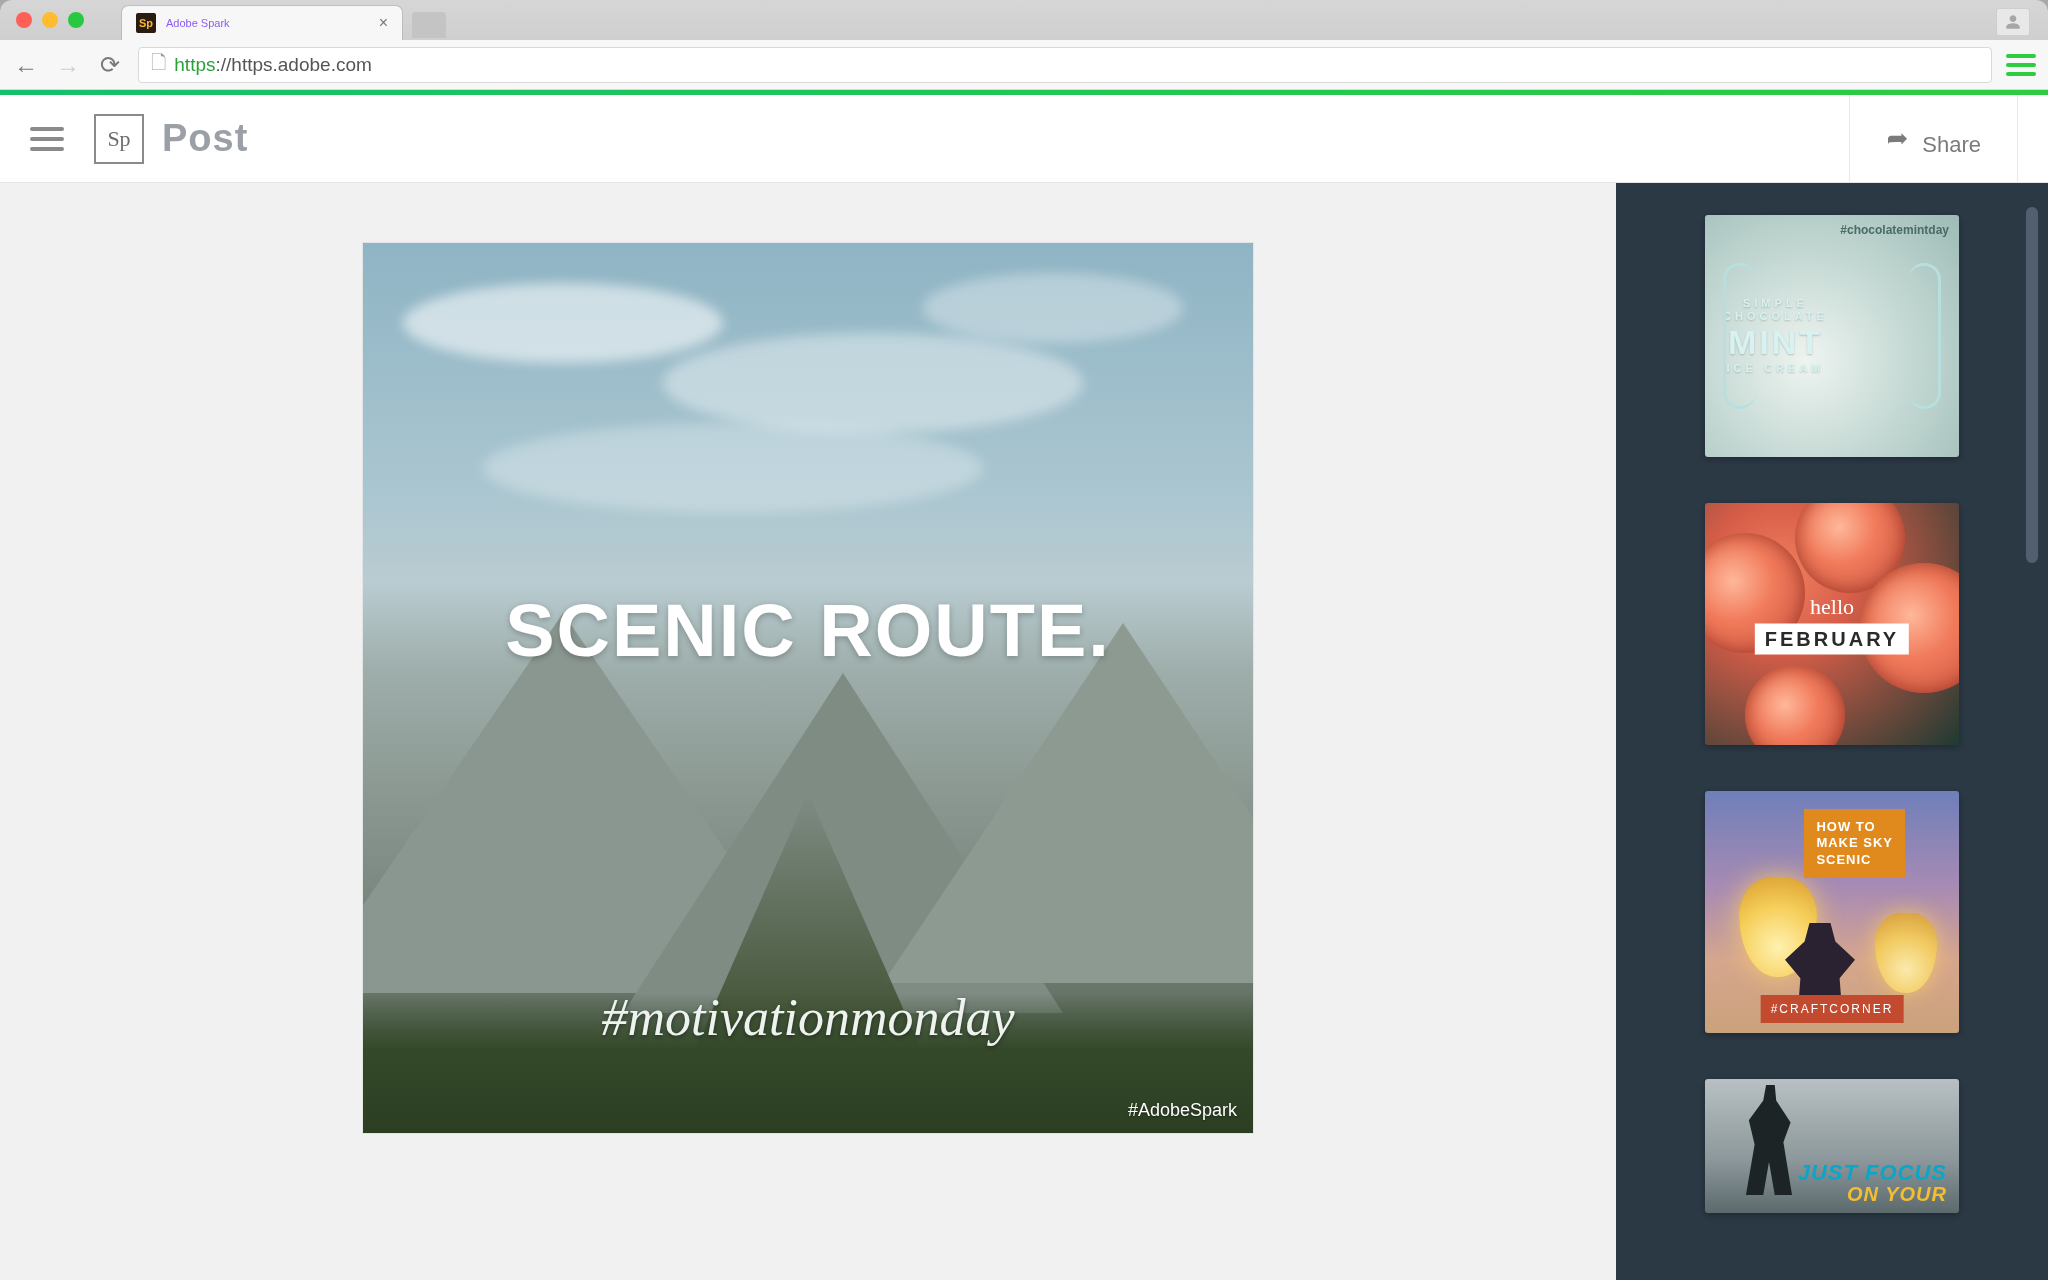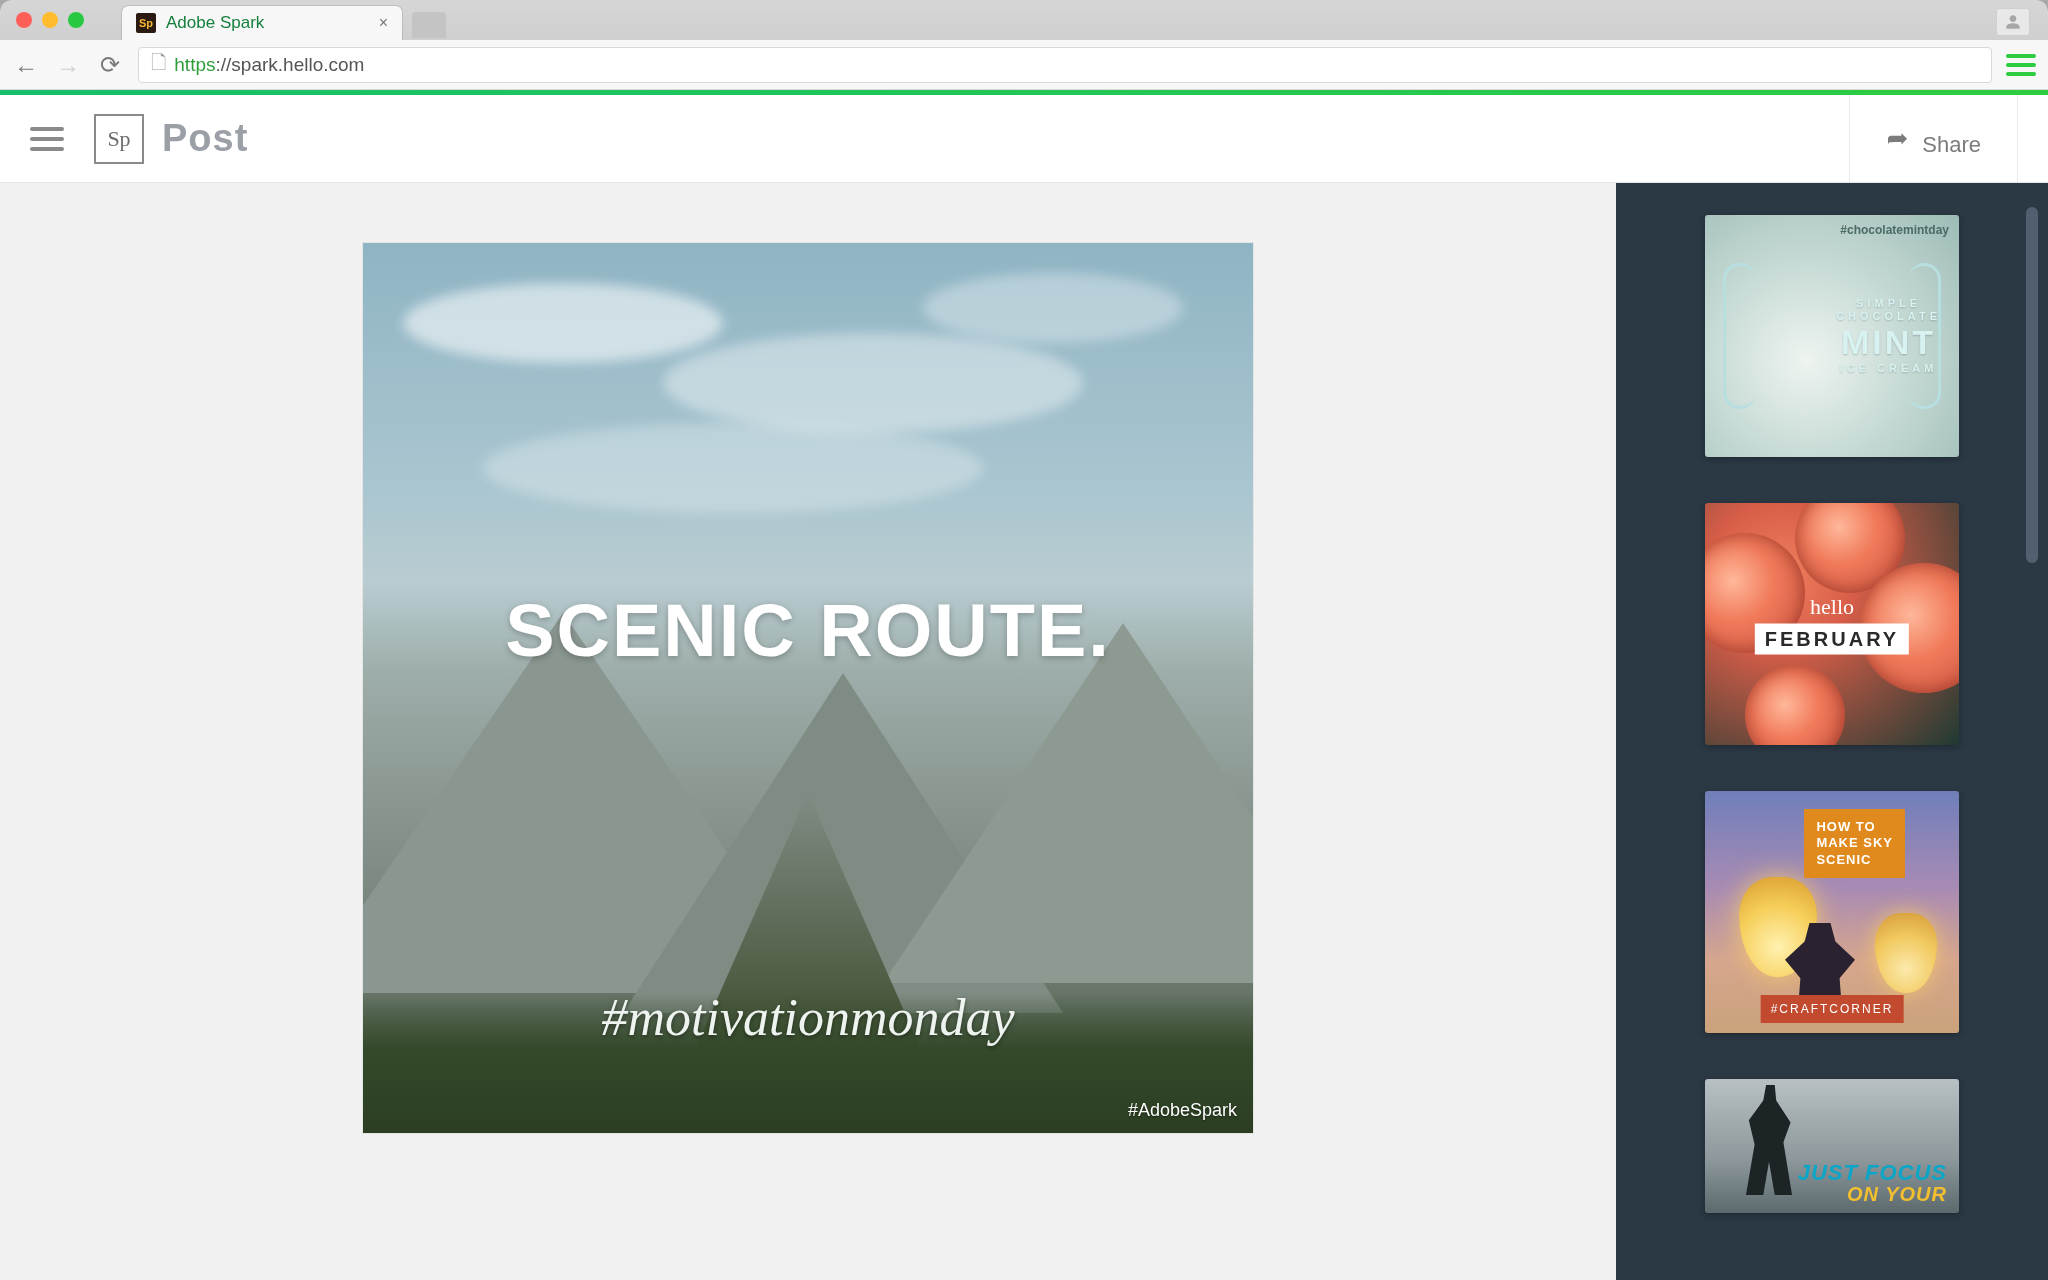--- a/index.html
+++ b/index.html
@@ -7,21 +7,21 @@
 
   
   .browser-titlebar { height: 40px; background: linear-gradient(#d6d6d6,#cfcfcf); display: flex; align-items: flex-end; padding: 0 12px; border-top-left-radius: 10px; border-top-right-radius: 10px; position: relative; }
   .window-controls { position: absolute; left: 16px; top: 12px; display: flex; gap: 10px; }
   .window-btn { width: 16px; height: 16px; border-radius: 50%; }
   .btn-close { background: #ff5f57; }
   .btn-min   { background: #ffbd2e; }
   .btn-max   { background: #28c940; }
   .tab { position: relative; margin-left: 110px; background: #f7f7f7; height: 34px; min-width: 280px; border-top-left-radius: 6px; border-top-right-radius: 6px; display: flex; align-items: center; padding: 0 14px; box-shadow: 0 -1px 0 rgba(0,0,0,.1), -1px 0 0 rgba(0,0,0,.1), 1px 0 0 rgba(0,0,0,.1); }
   .tab-favicon { width: 20px; height: 20px; background: #2b1a0f; color: #f7b733; display: flex; align-items: center; justify-content: center; font-size: 11px; font-weight: 700; border-radius: 2px; margin-right: 10px; font-family: Arial, sans-serif; }
-  .tab-title { font-size: 17px; color: #15803d; }
+  .tab-title { font-size: 11px; color: #8b5cf6; }
   .tab-close { margin-left: auto; color: #777; font-size: 16px; }
   .new-tab { width: 34px; height: 26px; background: #c4c4c4; margin-left: 10px; border-radius: 4px 4px 0 0; align-self: flex-end; margin-bottom: 2px; }
 
   .browser-toolbar { height: 50px; background: #f7f7f7; display: flex; align-items: center; padding: 0 12px; border-bottom: 1px solid #d9d9d9; gap: 14px; }
   .nav-icon { color: #7a7a7a; font-size: 24px; width: 28px; text-align: center; cursor: pointer; }
   .nav-icon.disabled { color: #cfcfcf; cursor: default; }
   .url-bar { flex: 1; height: 36px; border: 1px solid #d9d9d9; border-radius: 4px; background: #fff; display: flex; align-items: center; padding: 0 12px; color: #555; font-size: 19px; }
   .url-scheme { color: #2e9e3a; }
   .hamburger-green { width: 30px; display: flex; flex-direction: column; gap: 5px; cursor: pointer; }
   .hamburger-green span { height: 4px; background: #2ecc40; border-radius: 2px; }
@@ -72,21 +72,21 @@
 
   
   .theme-panel { width: 432px; background: #2b3945; position: relative; padding: 32px 48px; overflow: hidden; }
   .theme-track { display: flex; flex-direction: column; gap: 46px; }
   .theme-card { width: 254px; height: 242px; margin: 0 auto; border-radius: 3px; position: relative; overflow: hidden; cursor: pointer; box-shadow: 0 2px 6px rgba(0,0,0,.3); }
   .scrollbar { position: absolute; right: 10px; top: 24px; width: 12px; height: 356px; background: #51606e; border-radius: 6px; }
 
   
   .tc1 { background: radial-gradient(circle at 40% 60%, #eef4f0 0%, #c8dbd6 45%, #9dbbb6 100%); }
   .tc1 .tag { position: absolute; top: 8px; right: 10px; font-size: 12px; color: #4b6b66; font-weight: 600; }
-  .tc1 .laurel { position: absolute; inset: 18px; border: 0; display:flex; align-items:center; justify-content:flex-end; }
+  .tc1 .laurel { position: absolute; inset: 18px; border: 0; display:flex; align-items:center; justify-content:flex-start; }
   .tc1 .laurel::before, .tc1 .laurel::after { content:""; position:absolute; top:30px; bottom:30px; width:30px; border:3px solid #b7dfe0; border-radius: 40px; }
   .tc1 .laurel::before { left:0; border-right:none; }
   .tc1 .laurel::after  { right:0; border-left:none; }
   .tc1 .mint-text { text-align:center; color:#d7f2f1; font-weight:700; letter-spacing:3px; line-height:1.15; font-size:18px; text-shadow:0 1px 2px rgba(0,0,0,.2); }
   .tc1 .mint-text .big { font-size:34px; display:block; }
   .tc1 .mint-text .small { font-size:11px; letter-spacing:4px; display:block; }
 
   
   .tc2 { background: radial-gradient(circle at 30% 30%, #f08060 0%, #d75d48 30%, #1e3a32 100%); }
   .rose { position:absolute; border-radius:50%; background: radial-gradient(circle at 40% 40%, #ffb79a 0%, #f07a5a 40%, #c6503e 100%); box-shadow: inset 0 0 18px rgba(120,30,20,.6); }
@@ -136,21 +136,21 @@
   <div class="new-tab"></div>
 </div>
 
 <div class="browser-toolbar">
   <div class="nav-icon">←</div>
   <div class="nav-icon disabled">→</div>
   <div class="nav-icon">⟳</div>
   <div class="url-bar">
     <span style="margin-right:8px;color:#9a9a9a;">🗋</span>
     <span class="url-scheme">https</span>
-      <span>://spark.hello.com</span>
+      <span>://https.adobe.com</span>
   </div>
   <div class="hamburger-green">
       <span></span>
       <span></span>
       <span></span>
     </div>
 </div>
 
 <div class="green-strip"></div>
 

